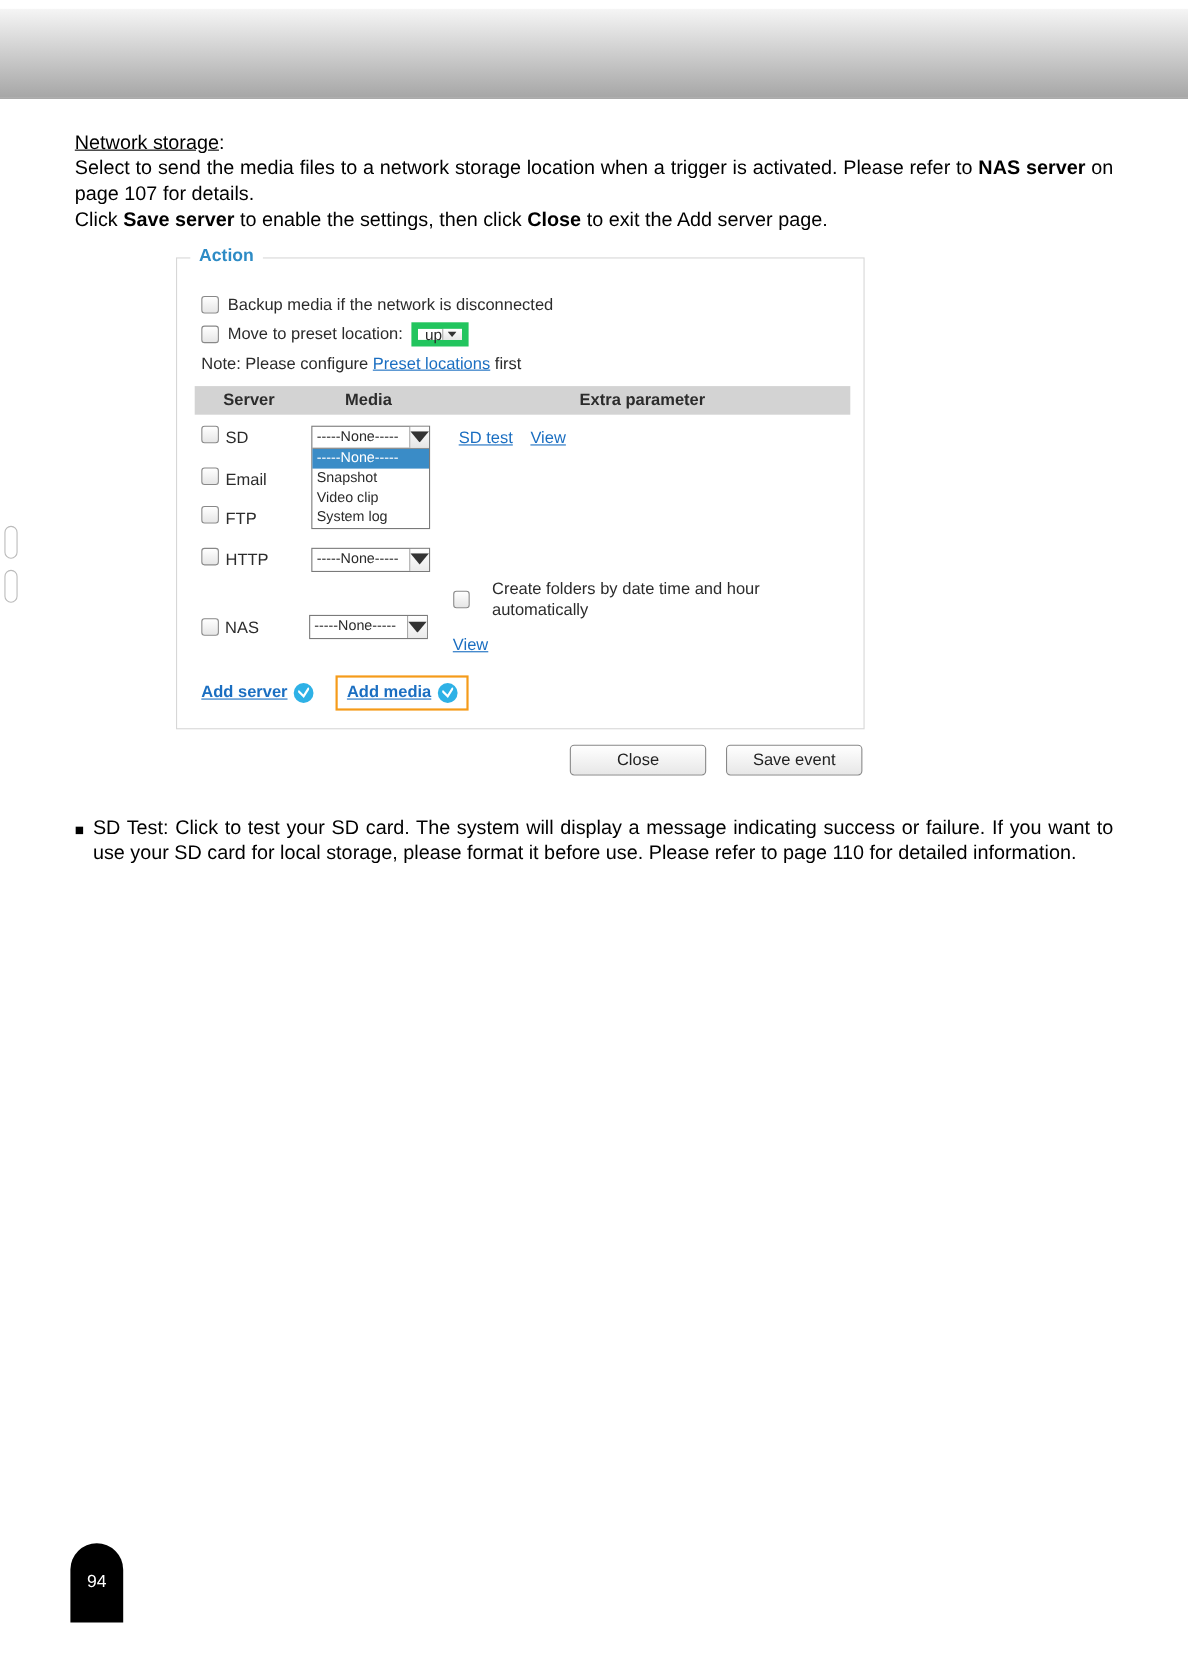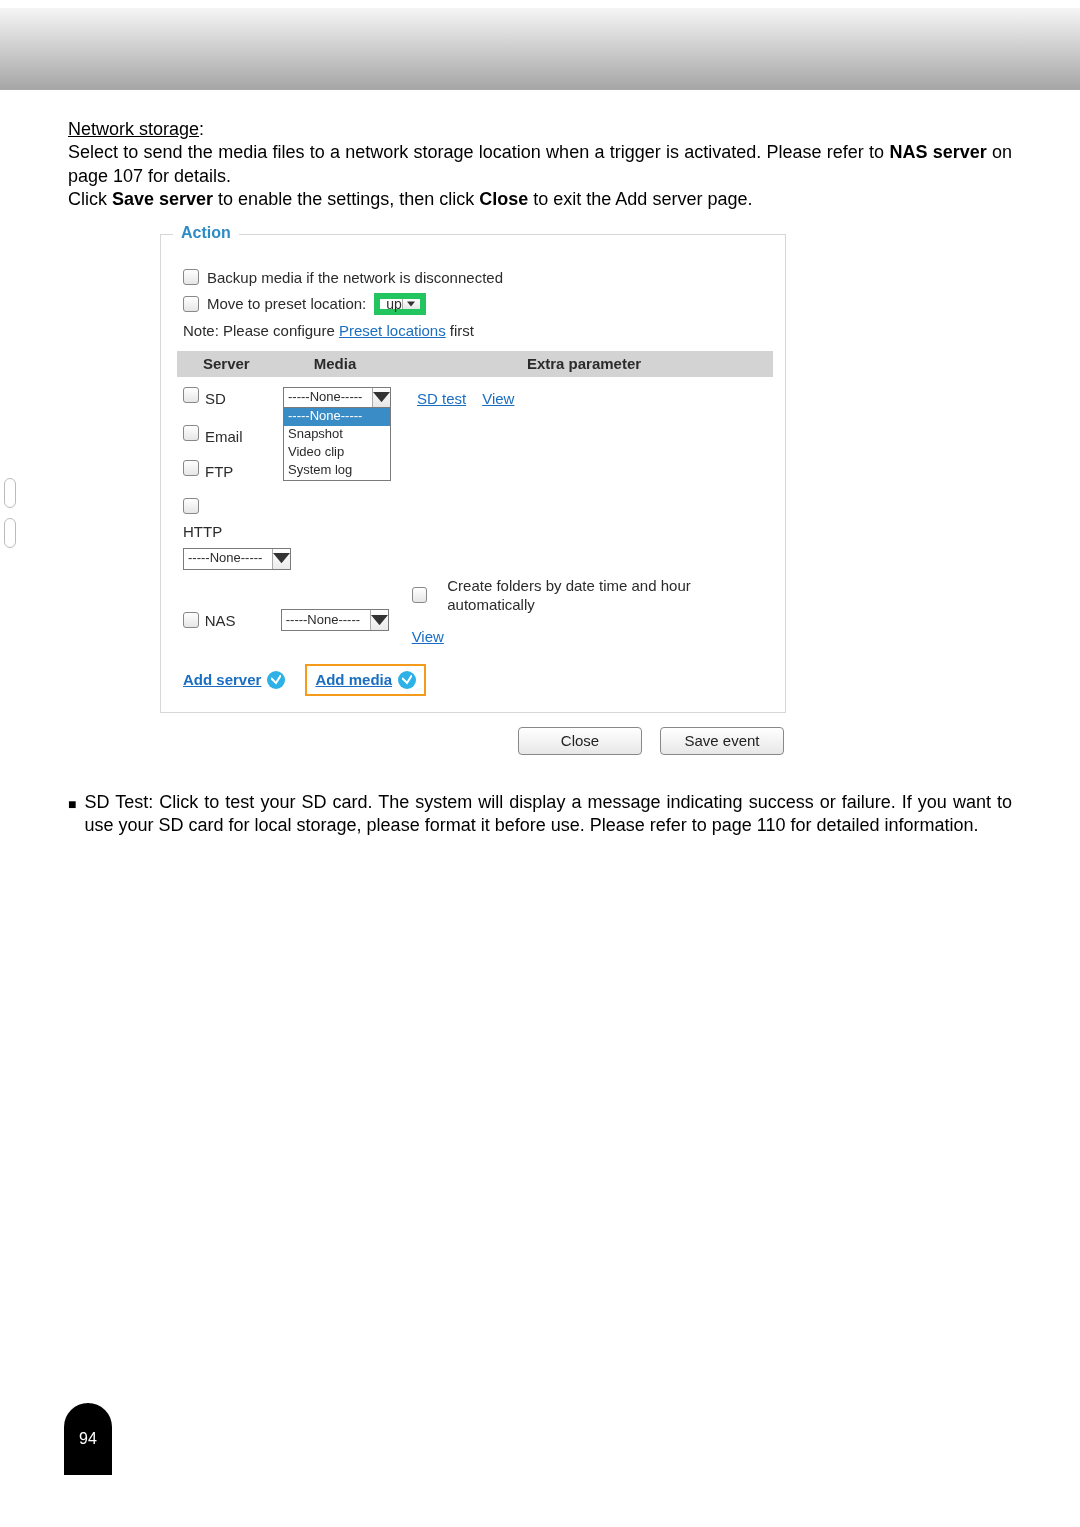--- a/index.html
+++ b/index.html
@@ -300,21 +300,21 @@
         <div class="trow" style="margin-top:-56px;">
           <span class="chk"></span>
           <span class="col-server">Email</span>
         </div>
 
         <div class="trow" style="margin-top:14px;">
           <span class="chk"></span>
           <span class="col-server">FTP</span>
         </div>
 
-        <div class="trow" style="margin-top:16px;flex-direction:column;">
+        <div class="trow" style="margin-top:16px;">
           <span class="chk"></span>
           <span class="col-server">HTTP</span>
           <div class="col-media-cell">
             <div class="closed-sel">
               <span>-----None-----</span>
               <span class="caretb">
                   <svg viewBox="0 0 10 6">
                     <path d="M0 0 L5 6 L10 0 Z" fill="#333"></path>
                   </svg>
                 </span>

